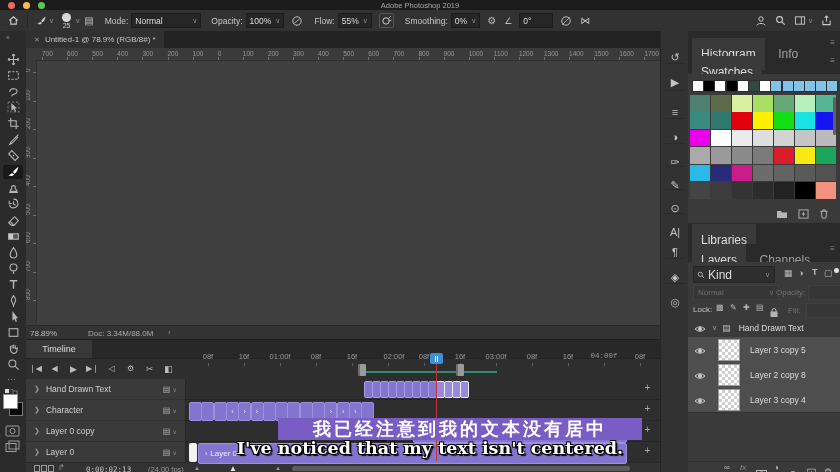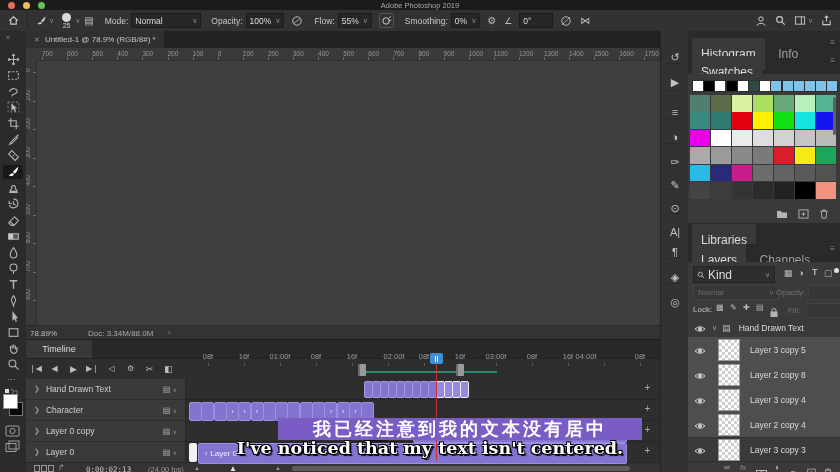--- a/index.html
+++ b/index.html
@@ -432,21 +432,21 @@
       <div class="abs rullab" style="left: 239px;">08f</div>
       <div class="abs rultick" style="left: 239px;"></div>
       <div class="abs rullab" style="left: 275px;">16f</div>
       <div class="abs rultick" style="left: 275px;"></div>
       <div class="abs rullab" style="left: 311px;">03:00f</div>
       <div class="abs rultick" style="left: 311px;"></div>
       <div class="abs rullab" style="left: 347px;">08f</div>
       <div class="abs rultick" style="left: 347px;"></div>
       <div class="abs rullab" style="left: 383px;">16f</div>
       <div class="abs rultick" style="left: 383px;"></div>
-      <div class="abs rullab" style="left: 401px;">04:00f</div>
+      <div class="abs rullab" style="left: 419px; font-family: Liberation Mono, monospace;">04:00f</div>
       <div class="abs rultick" style="left: 419px;"></div>
       <div class="abs rullab" style="left: 455px;">08f</div>
       <div class="abs rultick" style="left: 455px;"></div>
     </div>
 
   <div class="abs" style="left:337px;top:31px;width:134px;height:2px;background:#2f8c74"></div>
   <div class="abs" style="left:332px;top:24px;width:6px;height:12px;background:#9a9a9a;border-radius:1px;border-left:2px solid #6e6e6e"></div>
   <div class="abs" style="left:430px;top:24px;width:6px;height:12px;background:#9a9a9a;border-radius:1px;border-left:2px solid #6e6e6e"></div>
   <div class="abs" style="left:404px;top:13px;width:13px;height:11px;background:#3f8fd4;border-radius:2px;display:flex;align-items:center;justify-content:center;gap:1px;z-index:5">
     <span style="width:1px;height:6px;background:#e8f2fb;display:block"></span>
@@ -724,36 +724,20 @@
           <span class="lname" style="margin-left:10px">Layer 2 copy 8</span>
         </div>
         <div class="abs lrow sel" style="top: 50px; border-bottom: 1px solid rgb(51, 51, 51); display: flex; align-items: center;">
           <span style="margin-left:6px"><svg width="12" height="8" viewBox="0 0 12 8" fill="none" stroke="#cfcfcf">
               <path d="M1 4Q6 -0.5 11 4Q6 8.5 1 4Z"></path>
               <circle cx="6" cy="4" r="1.4" fill="#cfcfcf"></circle>
             </svg></span>
           <span class="thumb" style="margin-left:12px"></span>
           <span class="lname" style="margin-left:10px">Layer 3 copy 4</span>
         </div>
-        <div class="abs lrow sel" style="top: 75px; border-bottom: 1px solid rgb(51, 51, 51); display: flex; align-items: center;">
-          <span style="margin-left:6px"><svg width="12" height="8" viewBox="0 0 12 8" fill="none" stroke="#cfcfcf">
-              <path d="M1 4Q6 -0.5 11 4Q6 8.5 1 4Z"></path>
-              <circle cx="6" cy="4" r="1.4" fill="#cfcfcf"></circle>
-            </svg></span>
-          <span class="thumb" style="margin-left:12px"></span>
-          <span class="lname" style="margin-left:10px">Layer 2 copy 4</span>
-        </div>
-        <div class="abs lrow" style="top: 100px; border-bottom: 1px solid rgb(51, 51, 51); display: flex; align-items: center;">
-          <span style="margin-left:6px"><svg width="12" height="8" viewBox="0 0 12 8" fill="none" stroke="#cfcfcf">
-              <path d="M1 4Q6 -0.5 11 4Q6 8.5 1 4Z"></path>
-              <circle cx="6" cy="4" r="1.4" fill="#cfcfcf"></circle>
-            </svg></span>
-          <span class="thumb" style="margin-left:12px"></span>
-          <span class="lname" style="margin-left:10px">Layer 3 copy 3</span>
-        </div>
       </div>
 
     <div class="abs" style="left:0;top:199px;width:152px;height:11px;background:#3a3a3a;border-top:1px solid #303030">
       <span class="abs ic" style="left:36px;top:2px;font-size:8px">∞</span>
       <span class="abs" style="left:52px;top:1px;font-size:8px;font-style:italic;color:#8a8a8a">fx</span>
       <span class="abs" style="left:68px;top:2px">
         <svg width="11" height="8" viewBox="0 0 11 8" fill="none" stroke="#b5b5b5">
             <rect x="0.5" y="0.5" width="10" height="7"></rect>
             <circle cx="5.5" cy="4" r="2.2"></circle>
           </svg></span>

